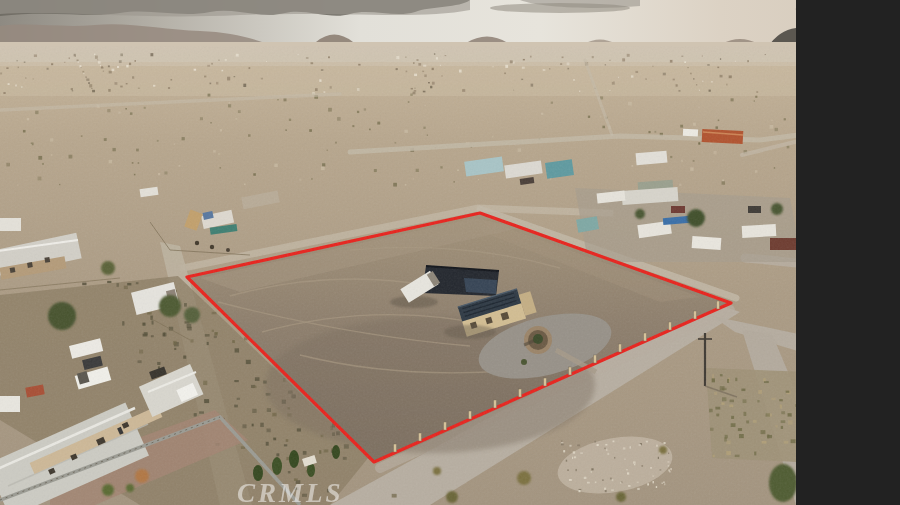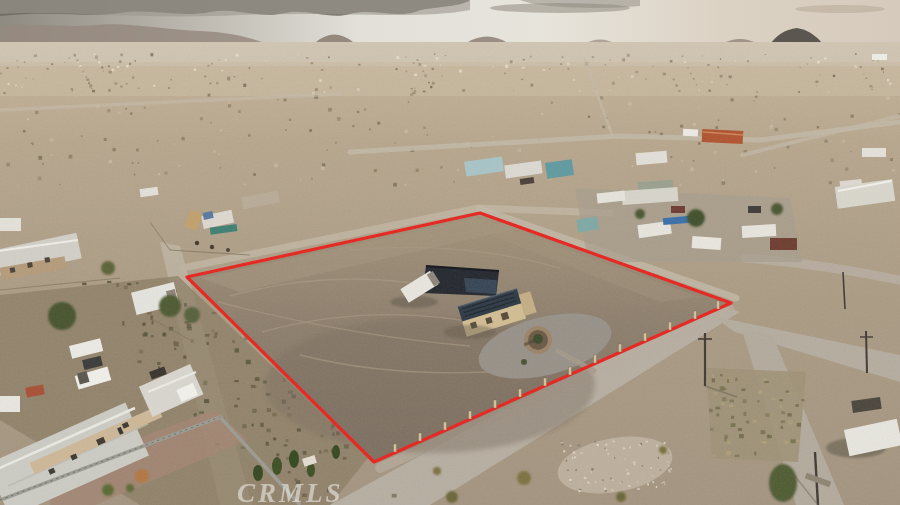--- a/index.html
+++ b/index.html
@@ -1,16 +1,16 @@
 <!DOCTYPE html>
 <html><head>
 <meta charset="utf-8">
 <style>
   html,body{margin:0;padding:0;background:#222;}
-  .stage{position:relative;width:900px;height:505px;overflow:hidden;font-family:"Liberation Sans",sans-serif;}
+  .stage{position:relative;width:796px;height:505px;overflow:hidden;font-family:"Liberation Sans",sans-serif;}
   svg{display:block;}
   .watermark{font-family:"Liberation Serif",serif;font-style:italic;font-weight:bold;
              font-size:27px;letter-spacing:3px;fill:#ffffff;fill-opacity:.5;}
 </style>
 </head>
 <body>
 
 <div class="stage">
 <svg width="900" height="505" viewBox="0 0 900 505">
   <defs>

